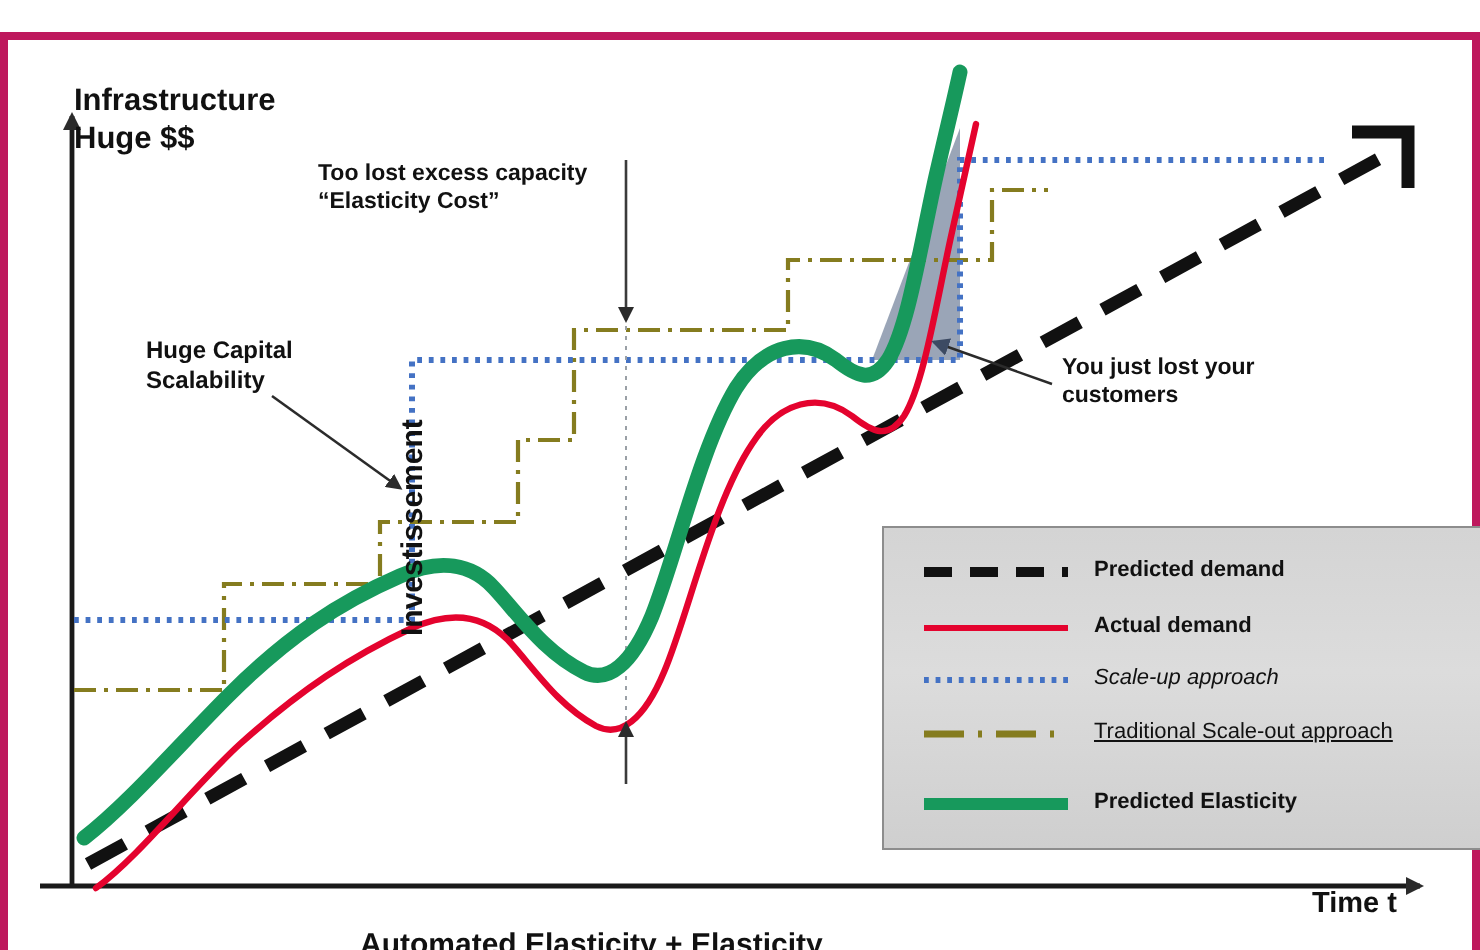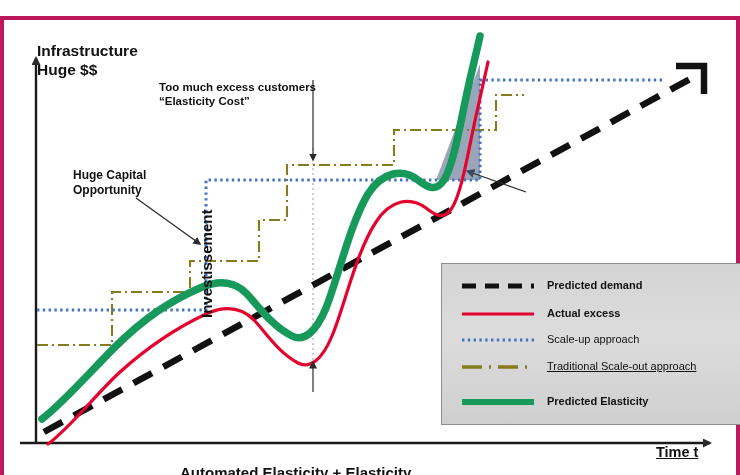--- a/index.html
+++ b/index.html
@@ -13,21 +13,21 @@
     position:relative;
     width:740px;height:475px;
     box-sizing:border-box;
     border:4px solid #be185d;
     background:#ffffff;
     margin-top:16px;
   }
   svg.layer{position:absolute;left:0;top:0;width:740px;height:475px;}
   .txt{position:absolute;color:#111111;font-weight:bold;line-height:1.22;white-space:pre;}
   #axis-y-label{left:33px;top:22px;font-size:15.5px;}
-  #axis-x-label{left:652px;top:424px;font-size:14.5px;text-decoration:underline;}
+  #axis-x-label{left:652px;top:424px;font-size:14.5px;}
   #chart-title{left:176px;top:444px;font-size:15px;}
   #ann-excess{left:155px;top:60px;font-size:11.5px;}
   #ann-capex{left:69px;top:148px;font-size:12px;}
   #ann-lost{left:527px;top:157px;font-size:11.5px;}
   #label-invest{
     position:absolute;left:194px;top:168px;
     font-size:15px;font-weight:bold;color:#111;
     transform-origin:0 0;transform:rotate(-90deg) translate(-130px,0);
     white-space:nowrap;
   }
@@ -111,35 +111,36 @@
 
     <line x1="522" y1="172" x2="463" y2="151" stroke="#2b2b2b" stroke-width="1.2" marker-end="url(#arrBlueish)"></line>
   </svg>
 
   <div class="txt" id="axis-y-label"><span>Infrastructure</span><br><span>Huge $$</span></div>
 
   <div class="txt" id="axis-x-label">Time t</div>
 
   <div class="txt" id="chart-title">Automated Elasticity + Elasticity</div>
 
-  <div class="txt" id="ann-excess"><span>Too much excess customers</span><br><span>“Elasticity Cost”</span></div>
+  <div class="txt" id="ann-excess"><span>Too lost excess capacity</span><br><span>“Elasticity Cost”</span></div>
 
-  <div class="txt" id="ann-capex"><span>Huge Capital</span><br><span>Opportunity</span></div>
+  <div class="txt" id="ann-capex"><span>Huge Capital</span><br><span>Scalability</span></div>
 
+  <div class="txt" id="ann-lost"><span>You just lost your</span><br><span>customers</span></div>
 
   <div id="label-invest">Investissement</div>
 
   <div id="legend">
     <svg id="legend-inner" viewBox="0 0 286 162">
       <line x1="20" y1="22" x2="92" y2="22" stroke="#111111" stroke-width="5" stroke-dasharray="14 9"></line>
       <line x1="20" y1="50" x2="92" y2="50" stroke="#e4032e" stroke-width="3"></line>
       <line x1="20" y1="76" x2="92" y2="76" stroke="#4472c4" stroke-width="3" stroke-dasharray="2.4 3.4"></line>
       <line x1="20" y1="103" x2="92" y2="103" stroke="#857c1f" stroke-width="3.4" stroke-dasharray="20 7 2 7"></line>
       <line x1="20" y1="138" x2="92" y2="138" stroke="#17995c" stroke-width="6"></line>
     </svg>
     <div class="lg-text b" style="left:105px;top:15px;">Predicted demand</div>
-    <div class="lg-text b" style="left:105px;top:43px;">Actual excess</div>
-    <div class="lg-text" style="left:105px;top:69px;">Scale-up approach</div>
+    <div class="lg-text b" style="left:105px;top:43px;">Actual demand</div>
+    <div class="lg-text" style="left:105px;top:69px;font-style:italic;">Scale-up approach</div>
     <div class="lg-text" style="left:105px;top:96px;text-decoration:underline;">Traditional Scale-out approach</div>
     <div class="lg-text b" style="left:105px;top:131px;">Predicted Elasticity</div>
   </div>
 
 </div>
 
 </body></html>

